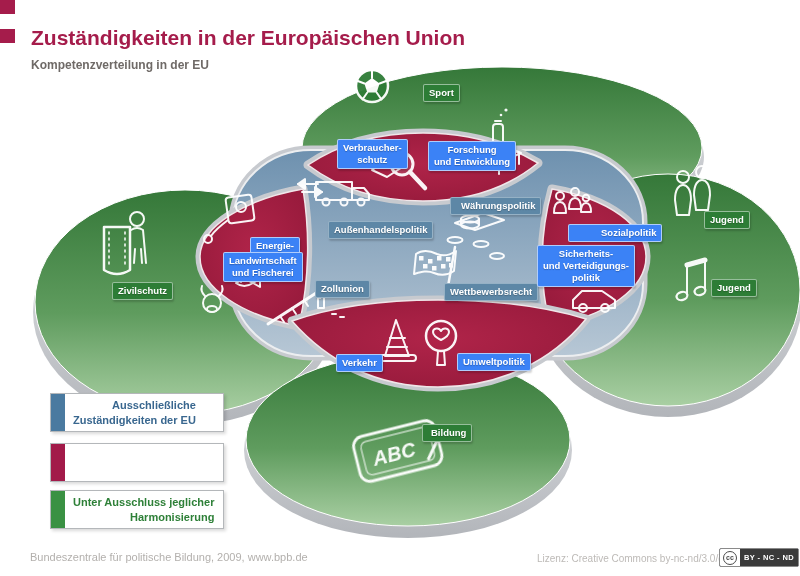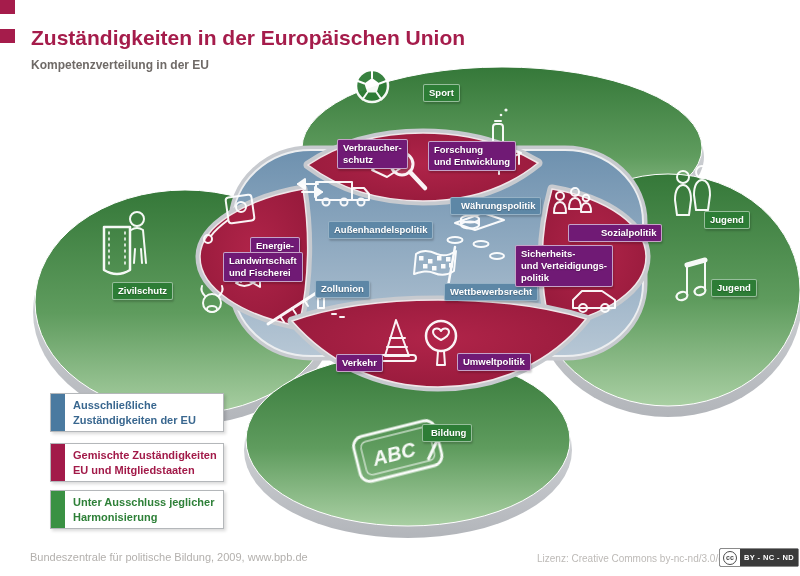--- a/index.html
+++ b/index.html
@@ -10,25 +10,25 @@
   #sq1{top:0;} #sq2{top:29px;}
   #title{position:absolute;left:31px;top:26px;font-size:21px;font-weight:bold;color:#a51c4b;letter-spacing:0;}
   #subtitle{position:absolute;left:31px;top:58px;font-size:12px;font-weight:bold;color:#6f6a67;}
   
   #diagram{position:absolute;left:0;top:0;width:800px;height:576px;}
   
   .lbl{position:absolute;color:#fff;font-weight:bold;font-size:9.5px;line-height:1.25;
        padding:2px 5px;border-radius:2px;white-space:pre-line;text-shadow:0 1px 1px rgba(0,0,0,.25);
        box-shadow:1px 2px 2px rgba(0,0,0,.18);}
   .lbl-blue{background:#5d87a6;border:1px solid rgba(255,255,255,.35);}
-  .lbl-pink{background:#701a75;border:1px solid rgba(255,255,255,.6);}
+  .lbl-pink{background:#3b82f6;border:1px solid rgba(255,255,255,.6);text-align:center;}
   .lbl-green{background:#2d7d36;border:1px solid rgba(255,255,255,.5);}
   
   .legend-item{position:absolute;left:50px;width:172px;height:37px;background:#fff;
-       border:1px solid #b4b7ba;box-shadow:2px 2px 3px rgba(0,0,0,.15);display:flex;align-items:center;}
+       border:1px solid #b4b7ba;box-shadow:2px 2px 3px rgba(0,0,0,.15);display:flex;align-items:center;text-align:right;}
   .legend-item .sw{position:absolute;left:0;top:0;bottom:0;width:14px;}
   .legend-item .lg-text{margin-left:22px;font-size:11px;font-weight:bold;line-height:1.3;white-space:pre-line;}
   .sw-blue{background:#4a7aa0;} .sw-red{background:#a21a49;} .sw-green{background:#3a9143;}
   .lg-blue{color:#39678f;} .lg-red{color:#a21a49;} .lg-green{color:#2e8038;}
   #legend1{top:393px;} #legend2{top:443px;} #legend3{top:490px;}
   
   #footer-source{position:absolute;left:30px;top:551px;font-size:11px;color:#b3b0ad;}
   #footer-license{position:absolute;left:537px;top:553px;font-size:10px;color:#bdbab7;}
   #cc-badge{position:absolute;left:719px;top:548px;width:78px;height:17px;border:1px solid #8a8a8a;
        background:#0f172a;display:flex;align-items:stretch;border-radius:2px;overflow:hidden;}
@@ -246,38 +246,36 @@
   <div class="lbl lbl-pink" style="left:250px;top:218px;margin-top:19px;">Energie-
 politik</div>
   <div class="lbl lbl-pink" style="left:211px;top:252px;margin-left:12px;">Landwirtschaft
 und Fischerei</div>
   <div class="lbl lbl-green" style="left:112px;top:282px;">Zivilschutz</div>
   <div class="lbl lbl-blue" style="left:328px;top:221px;">Außenhandelspolitik</div>
   <div class="lbl lbl-blue" style="left:450px;top:197px;padding-left:10px;">Währungspolitik</div>
   <div class="lbl lbl-blue" style="left:315px;top:280px;">Zollunion</div>
   <div class="lbl lbl-blue" style="left:444px;top:283px;">Wettbewerbsrecht</div>
   <div class="lbl lbl-pink" style="left:568px;top:224px;padding-left:32px;">Sozialpolitik</div>
-  <div class="lbl lbl-pink" style="left:515px;top:245px;">Sicherheits-
+  <div class="lbl lbl-pink" style="left:537px;top:245px;">Sicherheits-
 und Verteidigungs-
 politik</div>
   <div class="lbl lbl-pink" style="left:336px;top:354px;">Verkehr</div>
   <div class="lbl lbl-pink" style="left:457px;top:353px;">Umweltpolitik</div>
   <div class="lbl lbl-green" style="left:704px;top:211px;">Jugend</div>
   <div class="lbl lbl-green" style="left:711px;top:279px;">Jugend</div>
   <div class="lbl lbl-green" style="left:422px;top:424px;padding-left:8px;">Bildung</div>
 
   <div class="legend-item" id="legend1">
     <span class="sw sw-blue"></span>
     <span class="lg-text lg-blue">Ausschließliche
 Zuständigkeiten der EU</span>
   </div>
   <div class="legend-item" id="legend2">
     <span class="sw sw-red"></span>
-    <span class="lg-text lg-red">Gemischte Zuständigkeiten
-EU und Mitgliedstaaten</span>
   </div>
   <div class="legend-item" id="legend3">
     <span class="sw sw-green"></span>
     <span class="lg-text lg-green">Unter Ausschluss jeglicher
 Harmonisierung</span>
   </div>
 
   <div id="footer-source">Bundeszentrale für politische Bildung, 2009, www.bpb.de</div>
   <div id="footer-license">Lizenz: Creative Commons by-nc-nd/3.0/de</div>
   <div id="cc-badge">

